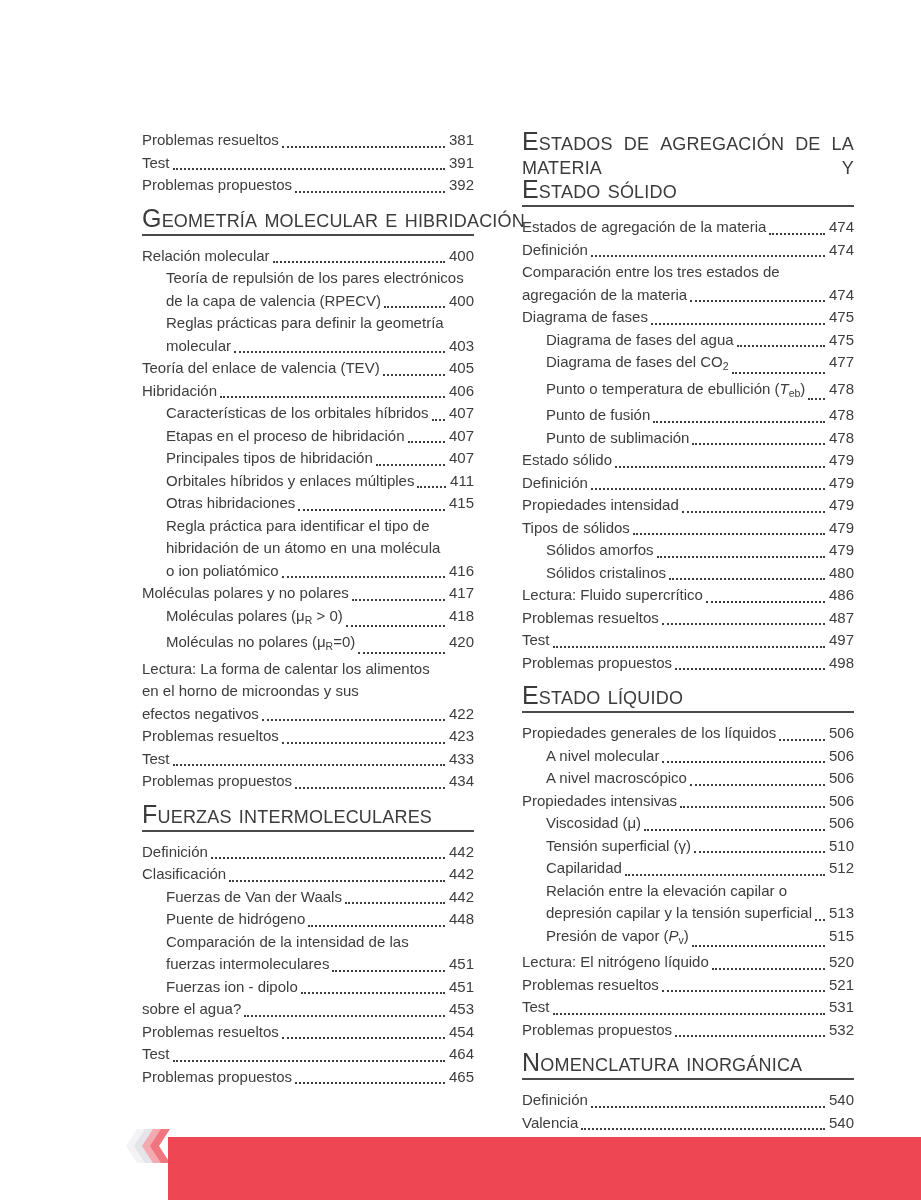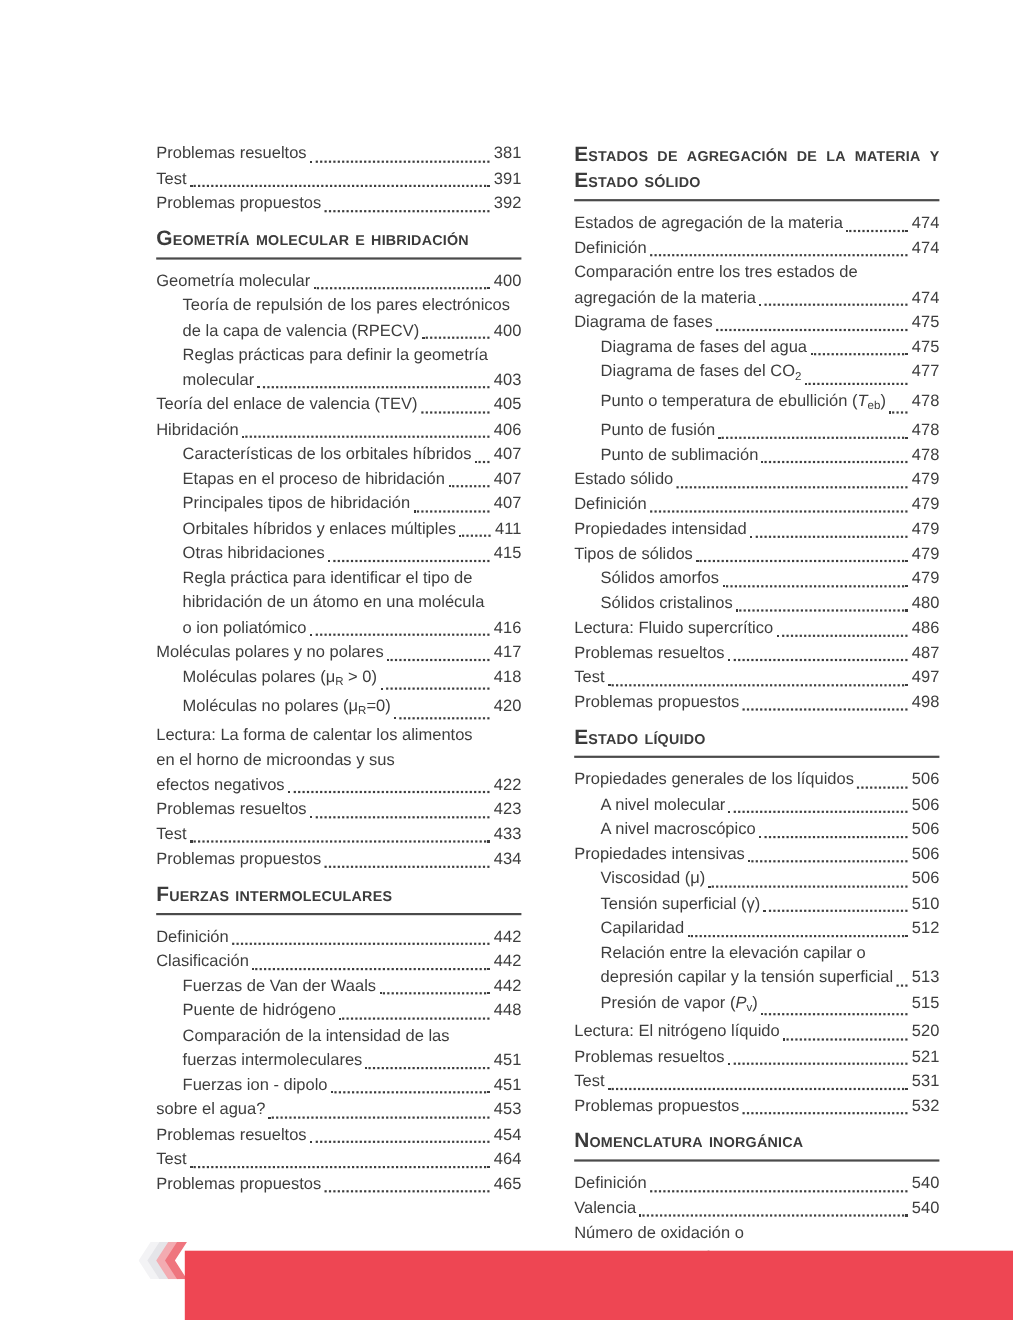--- a/index.html
+++ b/index.html
@@ -19,21 +19,21 @@
   .label{white-space:nowrap;}
   .dots{
     flex:1 1 auto;min-width:8px;align-self:flex-end;
     margin:0 4px 4px 3px;border-bottom:2px dotted var(--ink);
   }
   .pnum{white-space:nowrap;flex-shrink:0;}
   .sub{font-size:10.5px;vertical-align:-3px;}
   .it{font-style:italic;}
 
   .heading{
-    font-weight:bold;font-variant:small-caps;font-size:19px;line-height:24px;
+    font-weight:normal;font-variant:small-caps;font-size:25px;line-height:24px;
     letter-spacing:.2px;color:var(--head);
     border-bottom:2px solid var(--rule);
     padding-bottom:4px;margin:9px 0 9px 0;
   }
   .heading:first-child{margin-top:0;}
   .hline{white-space:nowrap;}
   .hline.just{white-space:normal;text-align:justify;text-align-last:justify;}
 
   .footer-bar{
     position:absolute;left:128px;top:1137px;width:793px;height:63px;
@@ -58,21 +58,21 @@
       </div>
       <div class="entry">
         <span class="label"><span>Problemas propuestos</span></span>
         <span class="dots"></span>
         <span class="pnum">392</span>
       </div>
       <div class="heading">
         <div class="hline">Geometría molecular e hibridación</div>
       </div>
       <div class="entry">
-        <span class="label"><span>Geometría molecular</span></span>
+        <span class="label"><span>Relación molecular</span></span>
         <span class="dots"></span>
         <span class="pnum">400</span>
       </div>
       <div class="entry ind">
         <span class="label"><span>Teoría de repulsión de los pares electrónicos</span></span>
       </div>
       <div class="entry ind">
         <span class="label"><span>de la capa de valencia (RPECV)</span></span>
         <span class="dots"></span>
         <span class="pnum">400</span>

